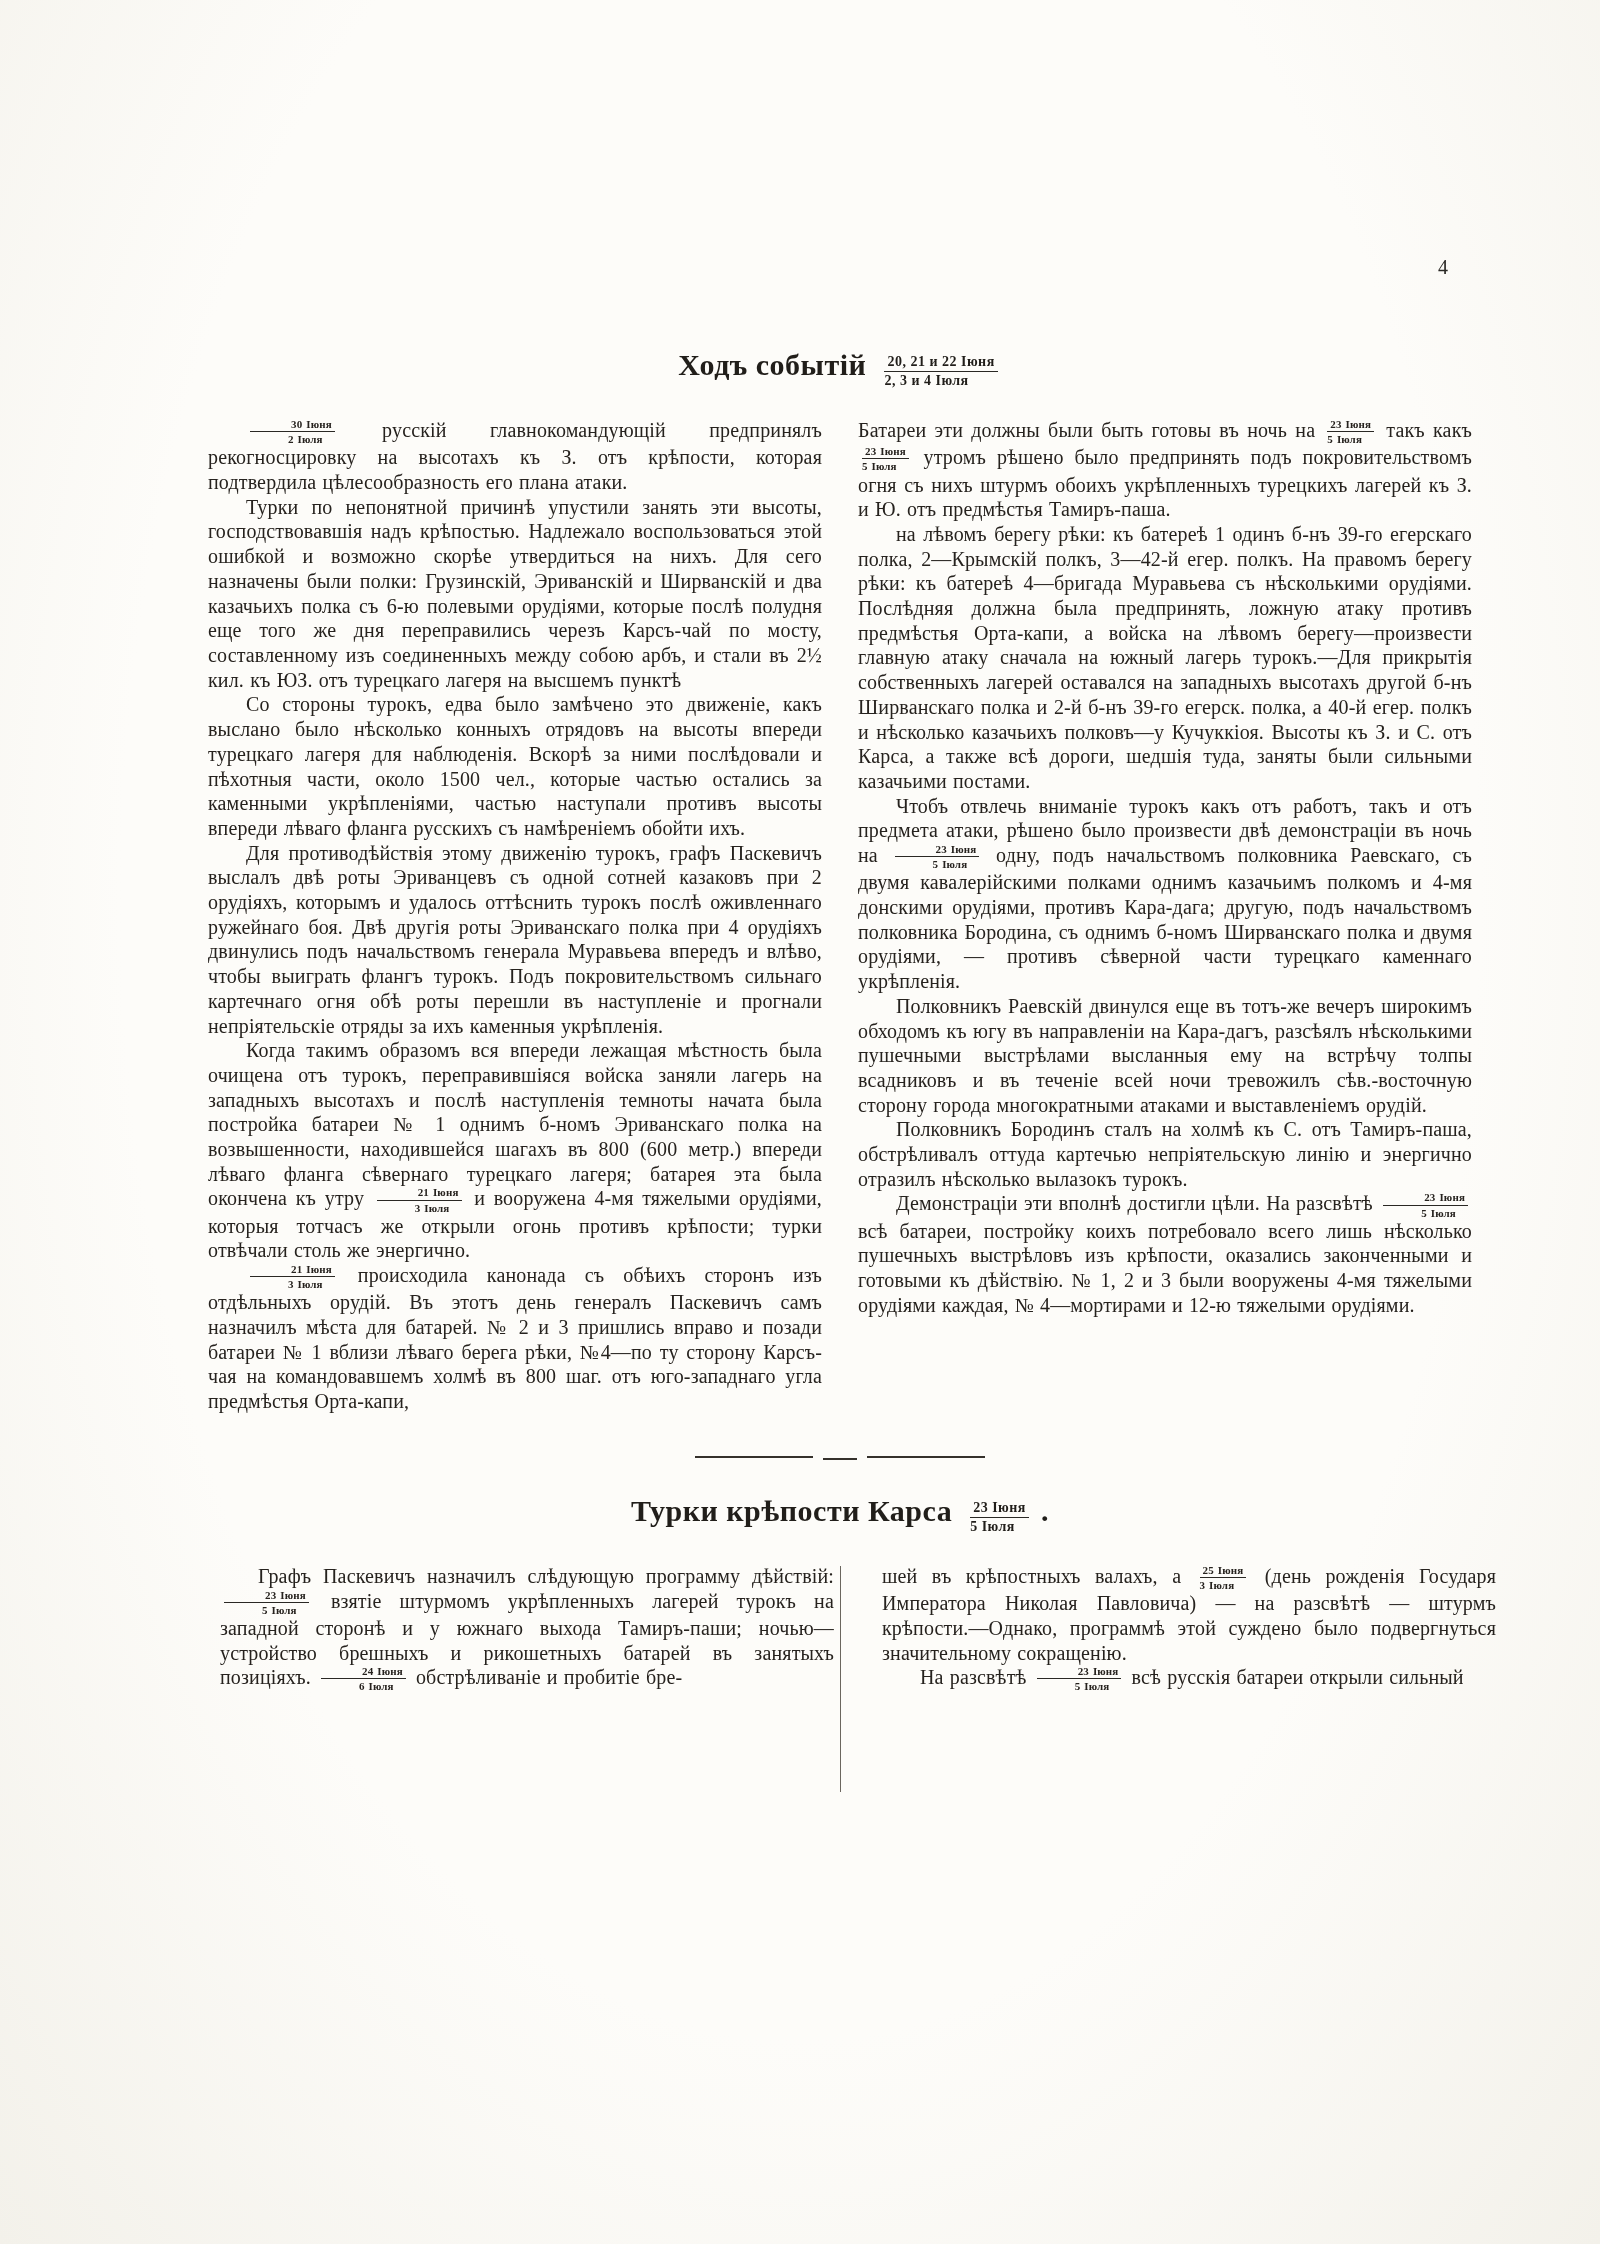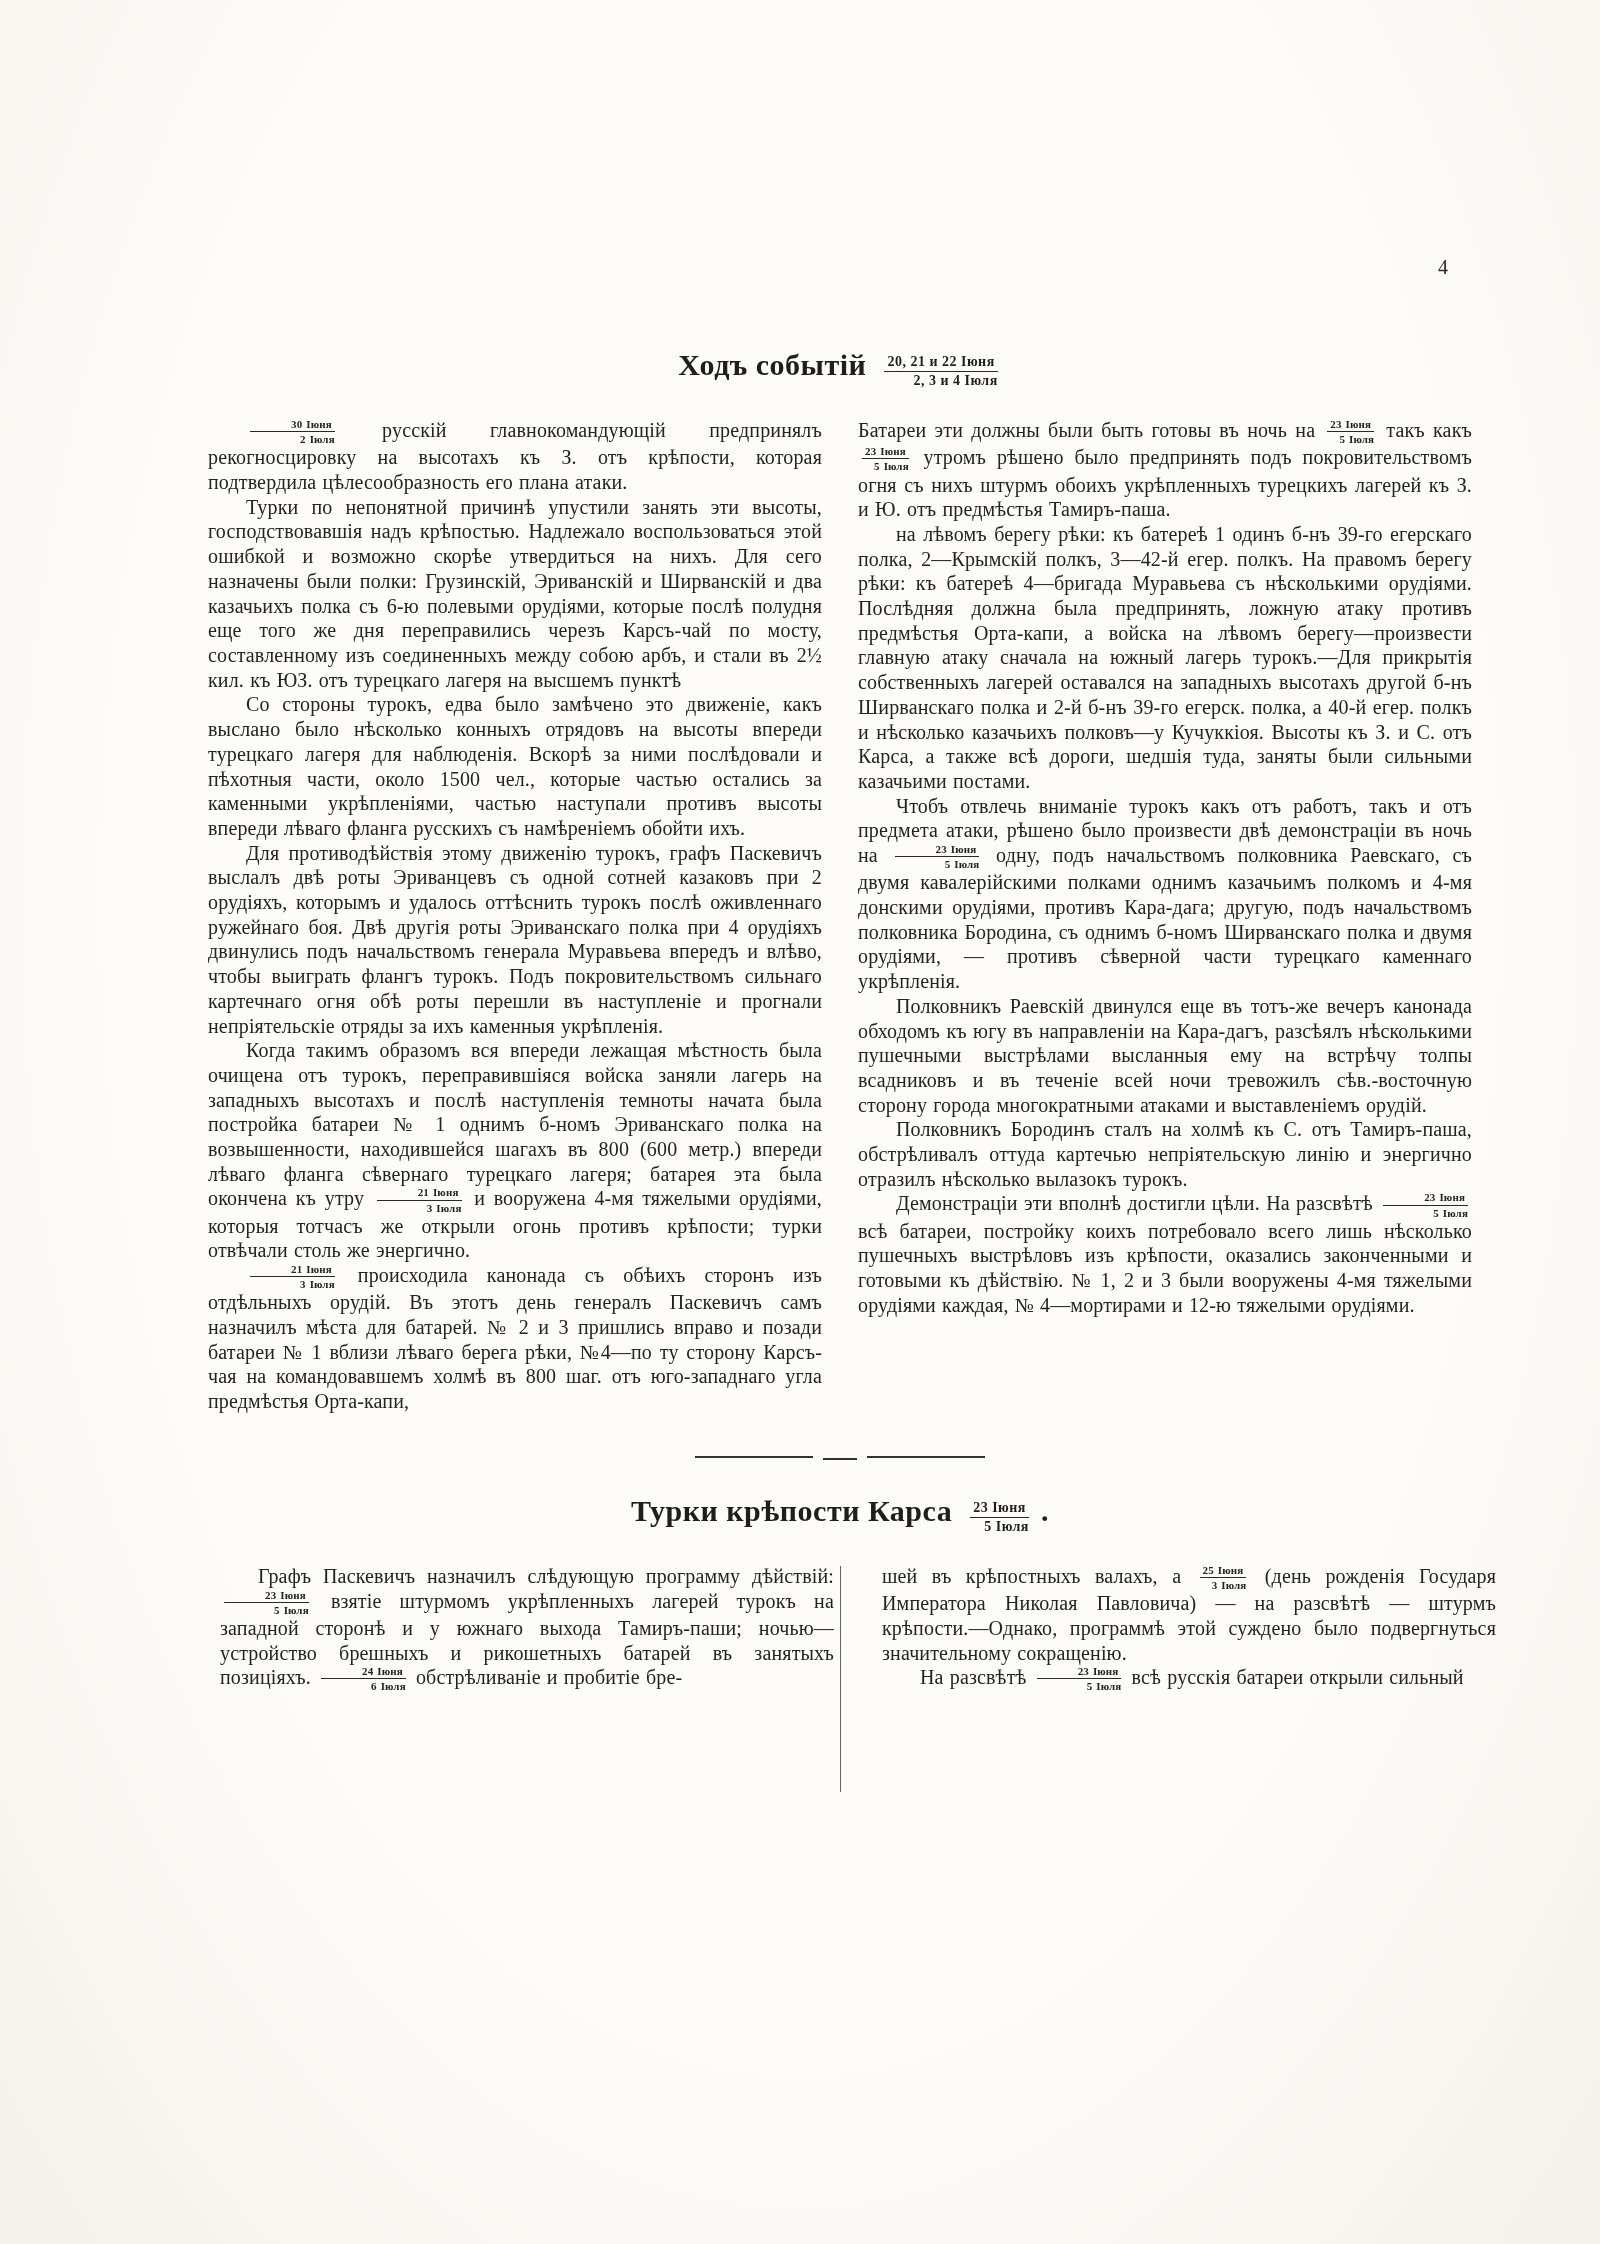--- a/index.html
+++ b/index.html
@@ -49,21 +49,21 @@
     letter-spacing: 0.15px;
     word-spacing: 1px;
   }
   .para { margin: 0; text-indent: 38px; }
   .para.noindent { text-indent: 0; }
 
   
   .dfrac {
     display: inline-block;
     vertical-align: -0.55em;
-    text-align: right;
+    text-align: left;
     font-size: 11px;
     line-height: 1.1;
     margin: 0 4px;
     font-weight: bold;
   }
   .dfrac .df-top {
     display: block;
     border-bottom: 1.5px solid #2a2824;
     padding: 0 3px 1px 3px;
     white-space: nowrap;
@@ -122,21 +122,21 @@
             <p class="para">Турки по непонятной причинѣ упустили занять эти высоты, господствовавшія надъ крѣпостью. Надлежало воспользоваться этой ошибкой и возможно скорѣе утвердиться на нихъ. Для сего назначены были полки: Грузинскій, Эриванскій и Ширванскій и два казачьихъ полка съ 6-ю полевыми орудіями, которые послѣ полудня еще того же дня переправились черезъ Карсъ-чай по мосту, составленному изъ соединенныхъ между собою арбъ, и стали въ 2½ кил. къ ЮЗ. отъ турецкаго лагеря на высшемъ пунктѣ</p>
             <p class="para">Со стороны турокъ, едва было замѣчено это движеніе, какъ выслано было нѣсколько конныхъ отрядовъ на высоты впереди турецкаго лагеря для наблюденія. Вскорѣ за ними послѣдовали и пѣхотныя части, около 1500 чел., которые частью остались за каменными укрѣпленіями, частью наступали противъ высоты впереди лѣваго фланга русскихъ съ намѣреніемъ обойти ихъ.</p>
             <p class="para">Для противодѣйствія этому движенію турокъ, графъ Паскевичъ выслалъ двѣ роты Эриванцевъ съ одной сотней казаковъ при 2 орудіяхъ, которымъ и удалось оттѣснить турокъ послѣ оживленнаго ружейнаго боя. Двѣ другія роты Эриванскаго полка при 4 орудіяхъ двинулись подъ начальствомъ генерала Муравьева впередъ и влѣво, чтобы выиграть флангъ турокъ. Подъ покровительствомъ сильнаго картечнаго огня обѣ роты перешли въ наступленіе и прогнали непріятельскіе отряды за ихъ каменныя укрѣпленія.</p>
             <p class="para">Когда такимъ образомъ вся впереди лежащая мѣстность была очищена отъ турокъ, переправившіяся войска заняли лагерь на западныхъ высотахъ и послѣ наступленія темноты начата была постройка батареи № 1 однимъ б-номъ Эриванскаго полка на возвышенности, находившейся шагахъ въ 800 (600 метр.) впереди лѣваго фланга сѣвернаго турецкаго лагеря; батарея эта была окончена къ утру <span class="dfrac"><span class="df-top">21 Іюня</span><span class="df-bot">3 Іюля</span></span> и вооружена 4-мя тяжелыми орудіями, которыя тотчасъ же открыли огонь противъ крѣпости; турки отвѣчали столь же энергично.</p>
             <p class="para"><span class="dfrac"><span class="df-top">21 Іюня</span><span class="df-bot">3 Іюля</span></span> происходила канонада съ обѣихъ сторонъ изъ отдѣльныхъ орудій. Въ этотъ день генералъ Паскевичъ самъ назначилъ мѣста для батарей. № 2 и 3 пришлись вправо и позади батареи № 1 вблизи лѣваго берега рѣки, №4—по ту сторону Карсъ-чая на командовавшемъ холмѣ въ 800 шаг. отъ юго-западнаго угла предмѣстья Орта-капи,</p>
           </div>
         <div class="col">
             <p class="para noindent">Батареи эти должны были быть готовы въ ночь на <span class="dfrac"><span class="df-top">23 Іюня</span><span class="df-bot">5 Іюля</span></span> такъ какъ <span class="dfrac"><span class="df-top">23 Іюня</span><span class="df-bot">5 Іюля</span></span> утромъ рѣшено было предпринять подъ покровительствомъ огня съ нихъ штурмъ обоихъ укрѣпленныхъ турецкихъ лагерей къ З. и Ю. отъ предмѣстья Тамиръ-паша.</p>
             <p class="para">на лѣвомъ берегу рѣки: къ батереѣ 1 одинъ б-нъ 39-го егерскаго полка, 2—Крымскій полкъ, 3—42-й егер. полкъ. На правомъ берегу рѣки: къ батереѣ 4—бригада Муравьева съ нѣсколькими орудіями. Послѣдняя должна была предпринять, ложную атаку противъ предмѣстья Орта-капи, а войска на лѣвомъ берегу—произвести главную атаку сначала на южный лагерь турокъ.—Для прикрытія собственныхъ лагерей оставался на западныхъ высотахъ другой б-нъ Ширванскаго полка и 2-й б-нъ 39-го егерск. полка, а 40-й егер. полкъ и нѣсколько казачьихъ полковъ—у Кучуккіоя. Высоты къ З. и С. отъ Карса, а также всѣ дороги, шедшія туда, заняты были сильными казачьими постами.</p>
             <p class="para">Чтобъ отвлечь вниманіе турокъ какъ отъ работъ, такъ и отъ предмета атаки, рѣшено было произвести двѣ демонстраціи въ ночь на <span class="dfrac"><span class="df-top">23 Іюня</span><span class="df-bot">5 Іюля</span></span> одну, подъ начальствомъ полковника Раевскаго, съ двумя кавалерійскими полками однимъ казачьимъ полкомъ и 4-мя донскими орудіями, противъ Кара-дага; другую, подъ начальствомъ полковника Бородина, съ однимъ б-номъ Ширванскаго полка и двумя орудіями, — противъ сѣверной части турецкаго каменнаго укрѣпленія.</p>
-            <p class="para">Полковникъ Раевскій двинулся еще въ тотъ-же вечеръ канонада обходомъ къ югу въ направленіи на Кара-дагъ, разсѣялъ нѣсколькими пушечными выстрѣлами высланныя ему на встрѣчу толпы всадниковъ и въ теченіе всей ночи тревожилъ сѣв.-восточную сторону города многократными атаками и выставленіемъ орудій.</p>
+            <p class="para">Полковникъ Раевскій двинулся еще въ тотъ-же вечеръ широкимъ обходомъ къ югу въ направленіи на Кара-дагъ, разсѣялъ нѣсколькими пушечными выстрѣлами высланныя ему на встрѣчу толпы всадниковъ и въ теченіе всей ночи тревожилъ сѣв.-восточную сторону города многократными атаками и выставленіемъ орудій.</p>
             <p class="para">Полковникъ Бородинъ сталъ на холмѣ къ С. отъ Тамиръ-паша, обстрѣливалъ оттуда картечью непріятельскую линію и энергично отразилъ нѣсколько вылазокъ турокъ.</p>
             <p class="para">Демонстраціи эти вполнѣ достигли цѣли. На разсвѣтѣ <span class="dfrac"><span class="df-top">23 Іюня</span><span class="df-bot">5 Іюля</span></span> всѣ батареи, постройку коихъ потребовало всего лишь нѣсколько пушечныхъ выстрѣловъ изъ крѣпости, оказались законченными и готовыми къ дѣйствію. № 1, 2 и 3 были вооружены 4-мя тяжелыми орудіями каждая, № 4—мортирами и 12-ю тяжелыми орудіями.</p>
           </div>
       </div>
     </section>
 
     <div class="divider">
       <span class="divider-line"></span>
       <span class="divider-dash"></span>
       <span class="divider-line"></span>

